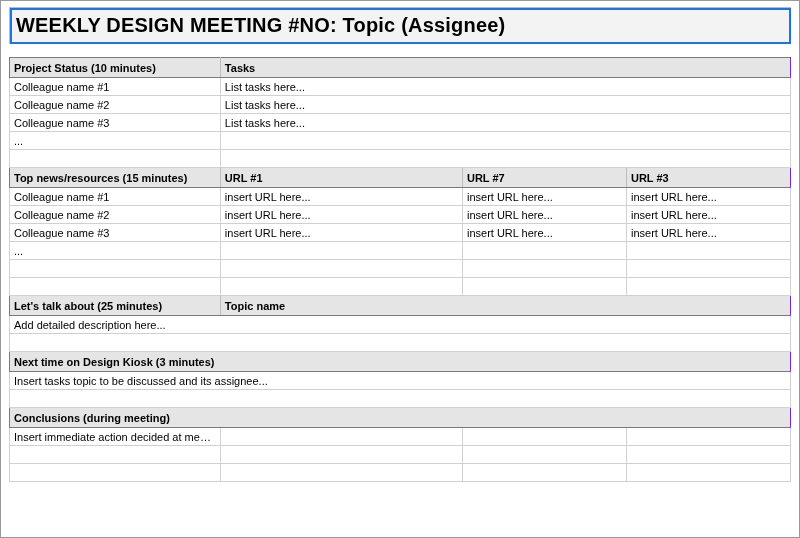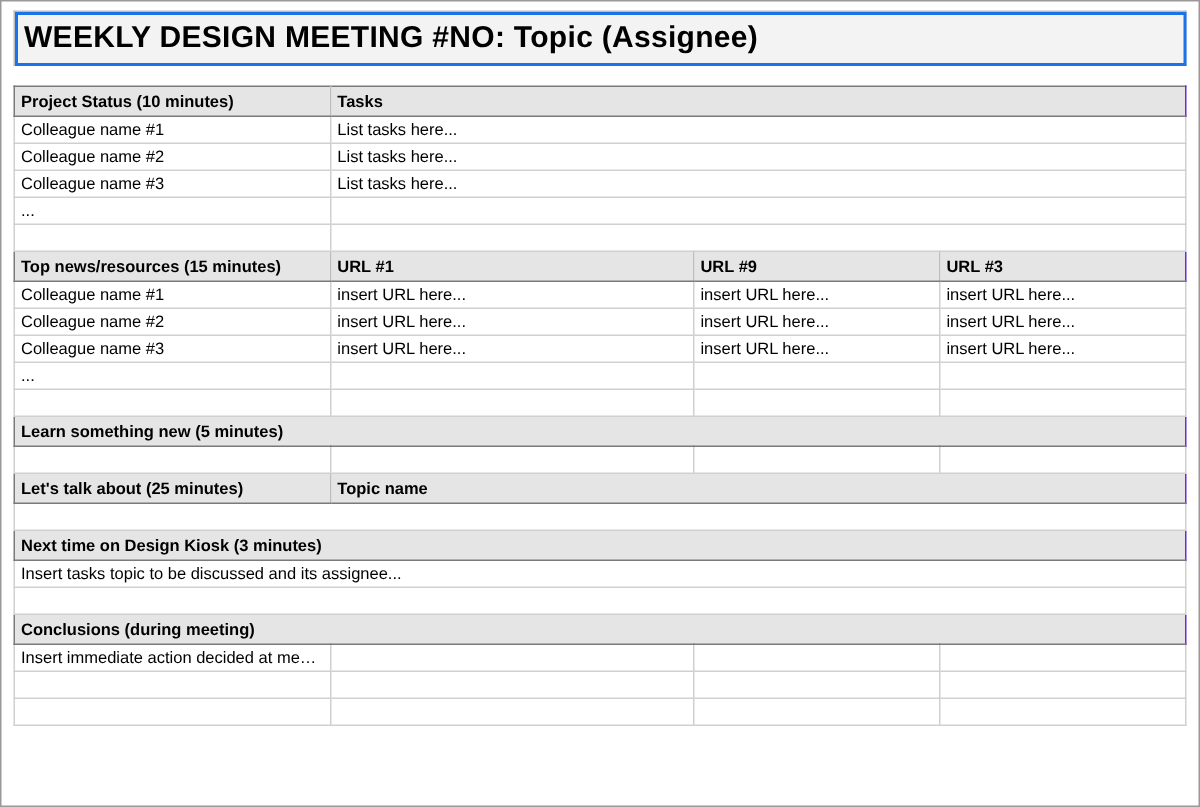--- a/index.html
+++ b/index.html
@@ -124,21 +124,21 @@
     <td colspan="3"></td>
   </tr>
   <tr class="empty-row">
     <td></td>
     <td colspan="3"></td>
   </tr>
 
   <tr class="header-row">
     <td>Top news/resources (15 minutes)</td>
     <td>URL #1</td>
-    <td>URL #9</td>
+    <td>URL #7</td>
     <td>URL #3</td>
   </tr>
   <tr class="data-row">
     <td>Colleague name #1</td>
     <td>insert URL here...</td>
     <td>insert URL here...</td>
     <td>insert URL here...</td>
   </tr>
   <tr class="data-row">
     <td>Colleague name #2</td>
@@ -158,34 +158,34 @@
     <td></td>
     <td></td>
   </tr>
   <tr class="empty-row">
     <td></td>
     <td></td>
     <td></td>
     <td></td>
   </tr>
 
-  <tr class="header-row full">
-    <td colspan="4">Learn something new (5 minutes)</td>
-  </tr>
   <tr class="empty-row">
     <td></td>
     <td></td>
     <td></td>
     <td></td>
   </tr>
 
   <tr class="header-row">
     <td>Let's talk about (25 minutes)</td>
     <td colspan="3">Topic name</td>
   </tr>
+  <tr class="data-row">
+    <td colspan="4">Add detailed description here...</td>
+  </tr>
   <tr class="empty-row">
     <td colspan="4"></td>
   </tr>
 
   <tr class="header-row full">
     <td colspan="4">Next time on Design Kiosk (3 minutes)</td>
   </tr>
   <tr class="data-row">
     <td colspan="4">Insert tasks topic to be discussed and its assignee...</td>
   </tr>

